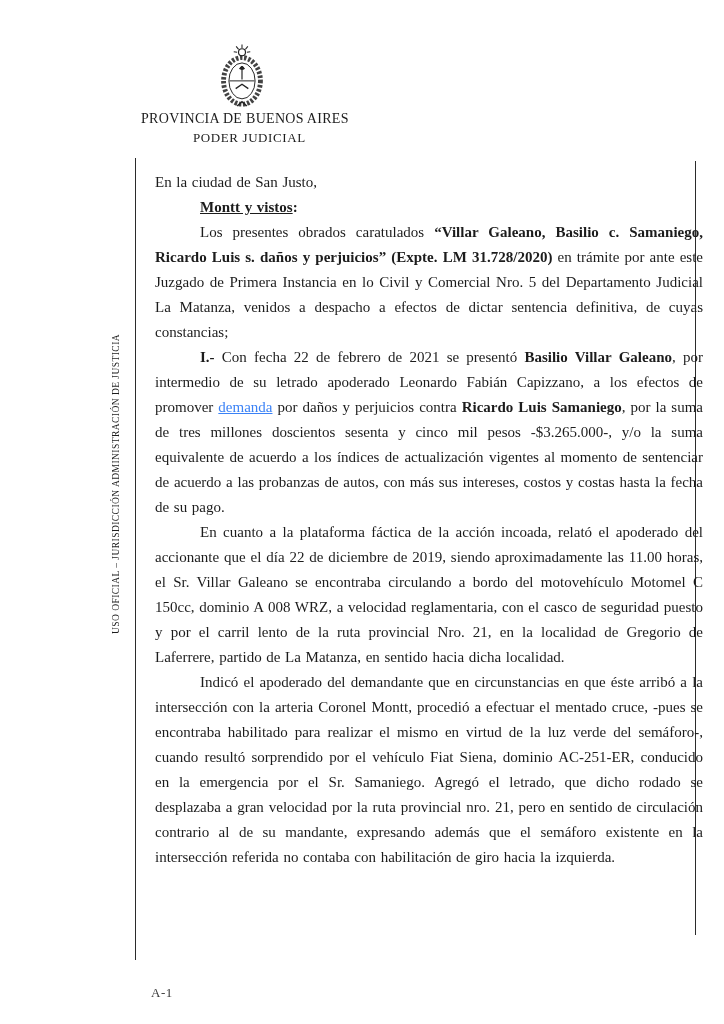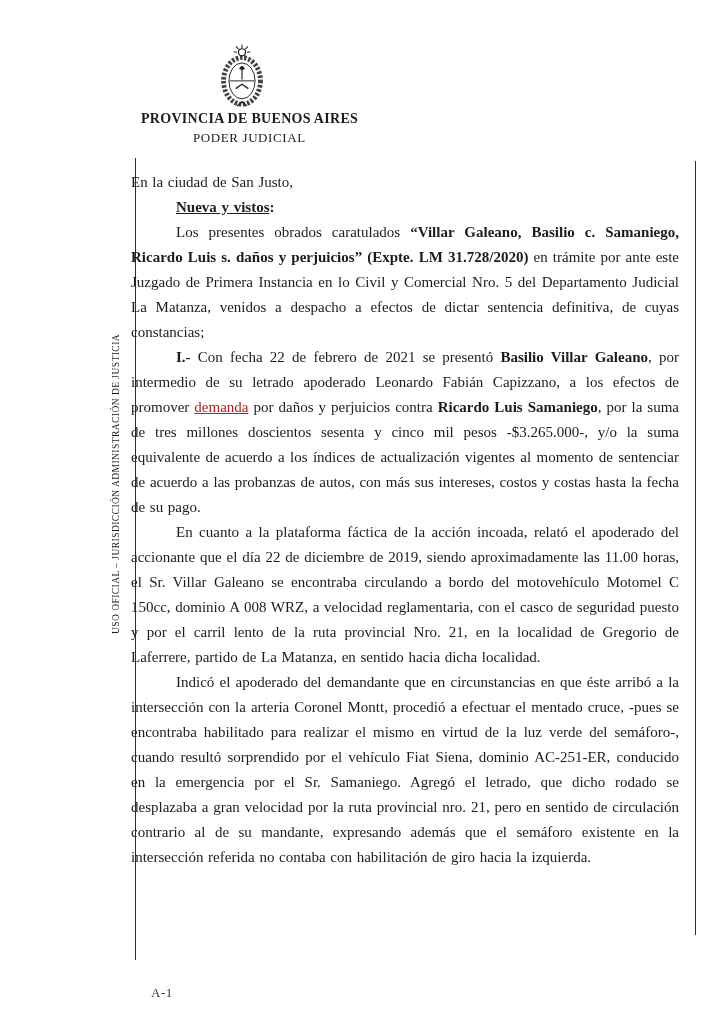--- a/index.html
+++ b/index.html
@@ -7,45 +7,45 @@
     width:724px;height:1024px;
     background:#ffffff;
     position:relative;
     font-family:"Liberation Serif","DejaVu Serif",serif;
     color:#1c1c1c;
     overflow:hidden;
   }
   .emblem{position:absolute;left:213px;top:44px;width:58px;height:66px;}
   .hdr-org{
     position:absolute;left:141px;top:111px;
-    font-size:14px;font-weight:bold;letter-spacing:0.3px;white-space:nowrap;
+    font-size:14px;font-weight:normal;letter-spacing:0.3px;white-space:nowrap;
   }
   .hdr-sub{
     position:absolute;left:193px;top:130px;
     font-size:13px;letter-spacing:0.6px;white-space:nowrap;
   }
   .rule{position:absolute;width:1px;background:#2b2b2b;}
   .rule-left{left:135px;top:158px;height:802px;}
   .rule-right{left:695px;top:161px;height:774px;}
   .vlabel{
     position:absolute;left:111px;top:634px;width:282px;
     transform:rotate(-90deg);transform-origin:0 0;
     font-size:9.5px;letter-spacing:0.45px;color:#1c1c1c;
     white-space:nowrap;text-align:center;
   }
   .doc{
-    position:absolute;left:131px;top:170px;width:548px;
+    position:absolute;left:155px;top:170px;width:548px;
     font-size:15px;line-height:25px;word-spacing:0.06em;
   }
   .doc p{margin:0;padding:0;text-align:justify;}
   .doc p.left{text-align:left;}
   .doc p.indent{text-indent:45px;}
   .b{font-weight:bold;}
   .u{text-decoration:underline;}
-  .link{color:#b91c1c;text-decoration:underline;cursor:pointer;}
+  .link{color:#3b82f6;text-decoration:underline;cursor:pointer;}
   .footer-code{
     position:absolute;left:151px;top:985px;
     font-size:13px;letter-spacing:0.5px;color:#3a3a3a;
   }
 </style>
 </head>
 <body>
 
 <svg class="emblem" viewBox="0 0 58 68" xmlns="http://www.w3.org/2000/svg">
   <g stroke="#222" fill="none" stroke-width="1">
@@ -77,20 +77,20 @@
 <div class="hdr-org">PROVINCIA DE BUENOS AIRES</div>
 <div class="hdr-sub">PODER JUDICIAL</div>
 
 <div class="rule rule-left"></div>
 <div class="rule rule-right"></div>
 
 <div class="vlabel">USO OFICIAL – JURISDICCIÓN ADMINISTRACIÓN DE JUSTICIA</div>
 
 <div class="doc" id="doc">
     <p class="left"><span>En la ciudad de San Justo,</span></p>
-    <p class="left indent"><span class="b u">Nueva y vistos</span><span class="b">:</span></p>
+    <p class="left indent"><span class="b u">Montt y vistos</span><span class="b">:</span></p>
     <p class="indent"><span>Los presentes obrados caratulados </span><span class="b">“Villar Galeano, Basilio c. Samaniego, Ricardo Luis s. daños y perjuicios”</span><span> </span><span class="b">(Expte. LM 31.728/2020)</span><span> en trámite por ante este Juzgado de Primera Instancia en lo Civil y Comercial Nro. 5 del Departamento Judicial La Matanza, venidos a despacho a efectos de dictar sentencia definitiva, de cuyas constancias;</span></p>
     <p class="indent"><span class="b">I.-</span><span> Con fecha 22 de febrero de 2021 se presentó </span><span class="b">Basilio Villar Galeano</span><span>, por intermedio de su letrado apoderado Leonardo Fabián Capizzano, a los efectos de promover </span><span class="link">demanda</span><span> por daños y perjuicios contra </span><span class="b">Ricardo Luis Samaniego</span><span>, por la suma de tres millones doscientos sesenta y cinco mil pesos -$3.265.000-, y/o la suma equivalente de acuerdo a los índices de actualización vigentes al momento de sentenciar de acuerdo a las probanzas de autos, con más sus intereses, costos y costas hasta la fecha de su pago.</span></p>
     <p class="indent"><span>En cuanto a la plataforma fáctica de la acción incoada, relató el apoderado del accionante que el día 22 de diciembre de 2019, siendo aproximadamente las 11.00 horas, el Sr. Villar Galeano se encontraba circulando a bordo del motovehículo Motomel C 150cc, dominio A 008 WRZ, a velocidad reglamentaria, con el casco de seguridad puesto y por el carril lento de la ruta provincial Nro. 21, en la localidad de Gregorio de Laferrere, partido de La Matanza, en sentido hacia dicha localidad.</span></p>
     <p class="indent"><span>Indicó el apoderado del demandante que en circunstancias en que éste arribó a la intersección con la arteria Coronel Montt, procedió a efectuar el mentado cruce, -pues se encontraba habilitado para realizar el mismo en virtud de la luz verde del semáforo-, cuando resultó sorprendido por el vehículo Fiat Siena, dominio AC-251-ER, conducido en la emergencia por el Sr. Samaniego. Agregó el letrado, que dicho rodado se desplazaba a gran velocidad por la ruta provincial nro. 21, pero en sentido de circulación contrario al de su mandante, expresando además que el semáforo existente en la intersección referida no contaba con habilitación de giro hacia la izquierda.</span></p>
   </div>
 
 <div class="footer-code">A-1</div>
 
 </body></html>

